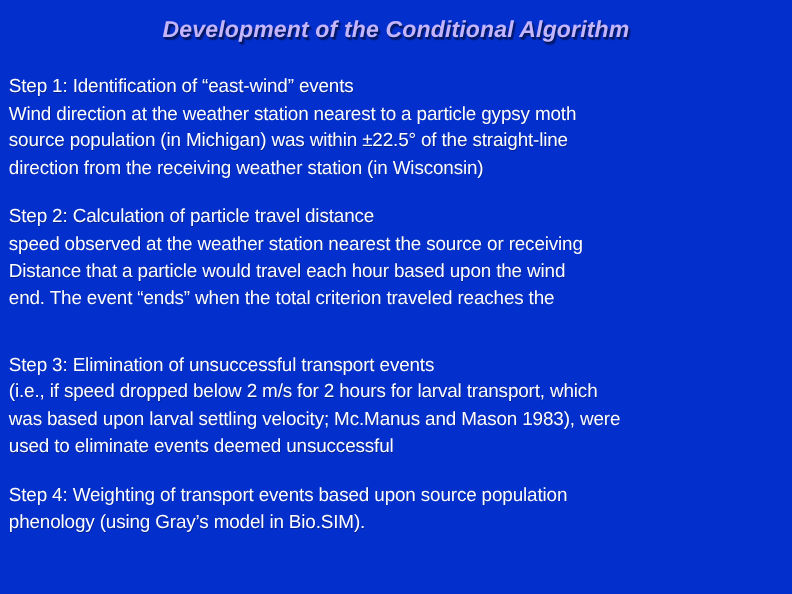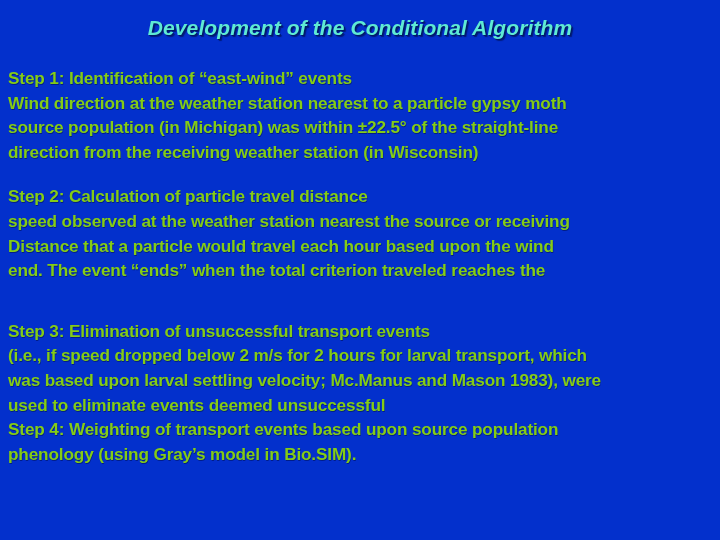--- a/index.html
+++ b/index.html
@@ -22,46 +22,46 @@
   }
   #slide-title {
     position: absolute;
     left: 0;
     top: 16px;
     width: 720px;
     text-align: center;
     font-size: 21px;
     font-weight: bold;
     font-style: italic;
-    color: #5eead4;
+    color: #c4b5fd;
     letter-spacing: 0.1px;
     text-shadow: 1px 1px 0 #001a66, 2px 2px 1px rgba(0,10,60,0.55);
     white-space: nowrap;
   }
   #body-blocks {
     position: absolute;
     left: 8px;
     top: 66px;
     width: 710px;
   }
   .step-block {
-    color: #84cc16;
+    color: #ffffff;
     font-size: 17.2px;
-    font-weight: bold;
+    font-weight: normal;
     line-height: 24.6px;
     letter-spacing: -0.15px;
     text-shadow: 0.5px 0.5px 0 rgba(0,15,80,0.55);
   }
   .step-block .line {
     display: block;
     white-space: nowrap;
   }
   .block-gap-1 { margin-bottom: 20px; }
   .block-gap-2 { margin-bottom: 36px; }
-  .block-gap-3 { }
+  .block-gap-3 { margin-bottom: 20px; }
 </style>
 </head>
 <body>
 
 <div id="slide">
 
   <div id="slide-title">Development of the Conditional Algorithm</div>
 
   <div id="body-blocks">
 

